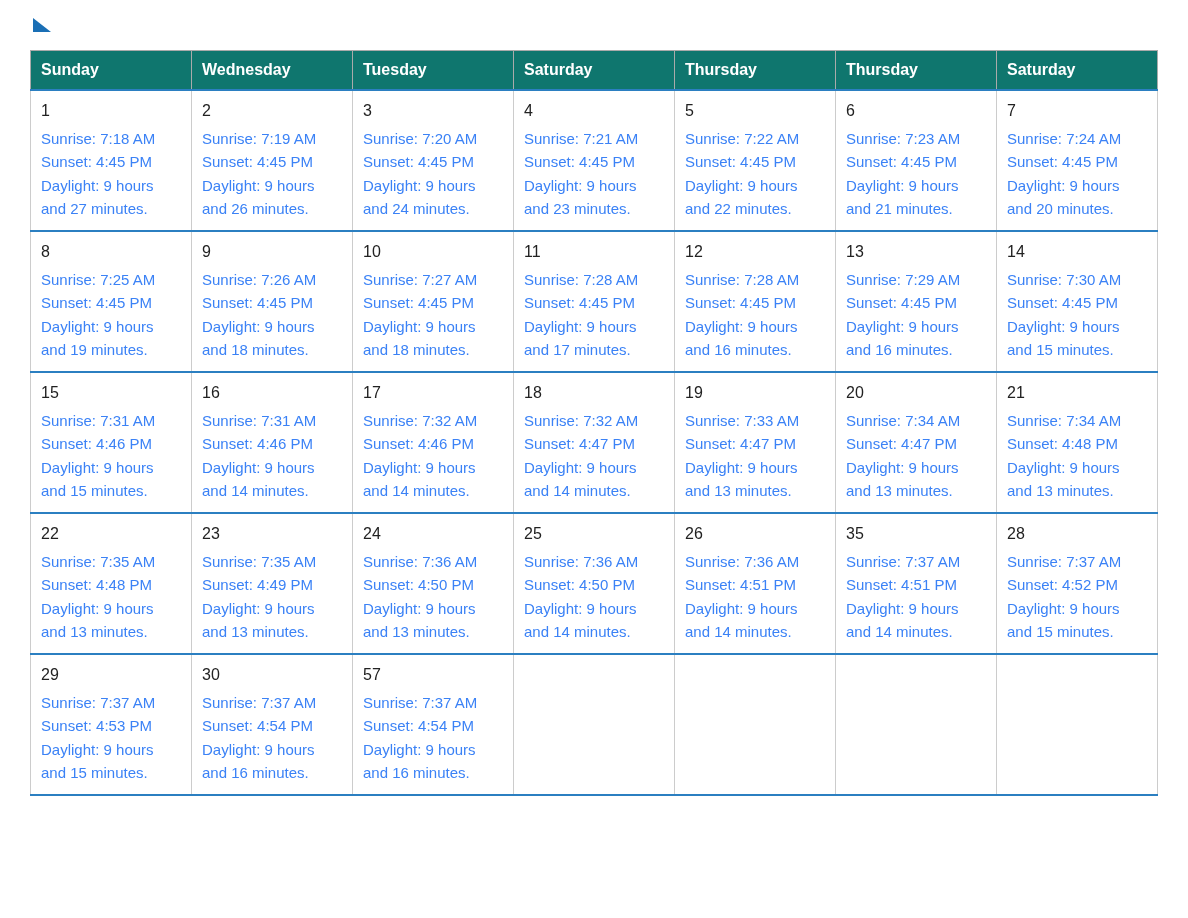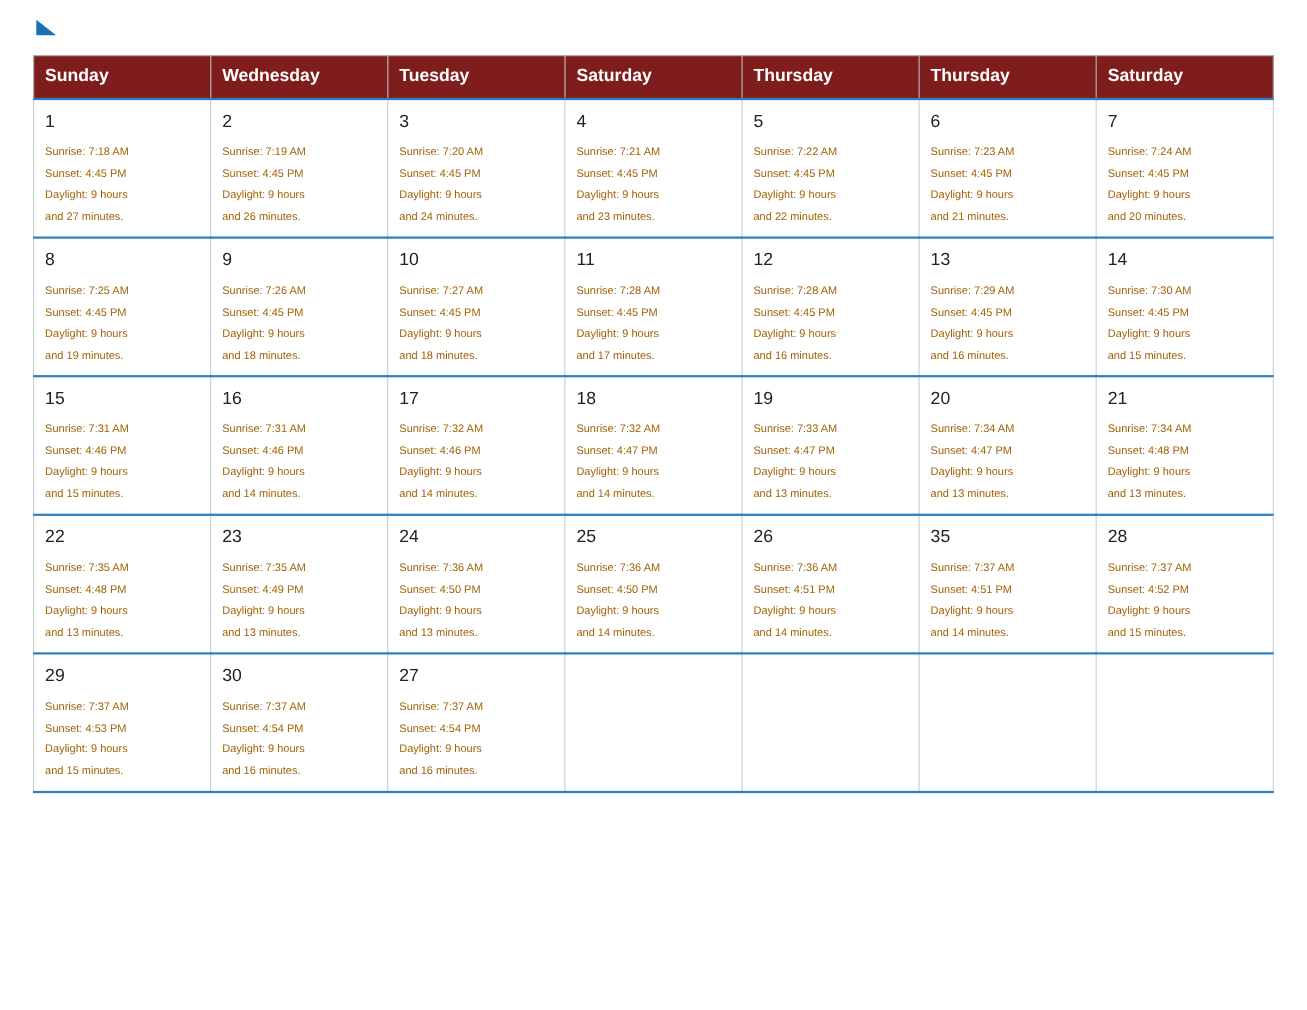--- a/index.html
+++ b/index.html
@@ -29,21 +29,21 @@
       font-size: 22px;
       color: #444;
       margin-top: 4px;
     }
     .calendar {
       width: 100%;
       border-collapse: collapse;
       border: 1px solid #aaa;
     }
     .calendar th {
-      background: #7f1d1d;
+      background: #0f766e;
       color: #fff;
       font-size: 16px;
       font-weight: 600;
       padding: 10px 10px;
       text-align: left;
       border: 1px solid #aaa;
     }
     .calendar td {
       vertical-align: top;
       padding: 8px 10px 10px 10px;
@@ -55,22 +55,22 @@
       line-height: 1.5;
     }
     .day-num {
       font-size: 16px;
       font-weight: 400;
       color: #222;
       display: block;
       margin-bottom: 4px;
     }
     .day-info {
-      font-size: 10px;
-      color: #a16207;
+      font-size: 15px;
+      color: #3b82f6;
       line-height: 1.55;
     }
     .empty-cell {
       background: #fff;
     }
     tr {
       border-bottom: 2px solid #2b7fc1;
     }
     .logo-wrap {
       display: flex;
@@ -258,21 +258,21 @@
       <tr>
         <td>
         <span class="day-num">29</span>
         <span class="day-info">Sunrise: 7:37 AM<br>Sunset: 4:53 PM<br>Daylight: 9 hours<br>and 15 minutes.</span>
       </td>
         <td>
         <span class="day-num">30</span>
         <span class="day-info">Sunrise: 7:37 AM<br>Sunset: 4:54 PM<br>Daylight: 9 hours<br>and 16 minutes.</span>
       </td>
         <td>
-        <span class="day-num">27</span>
+        <span class="day-num">57</span>
         <span class="day-info">Sunrise: 7:37 AM<br>Sunset: 4:54 PM<br>Daylight: 9 hours<br>and 16 minutes.</span>
       </td>
         <td class="empty-cell"></td>
         <td class="empty-cell"></td>
         <td class="empty-cell"></td>
         <td class="empty-cell"></td>
       </tr>
     </tbody>
 </table>
 

